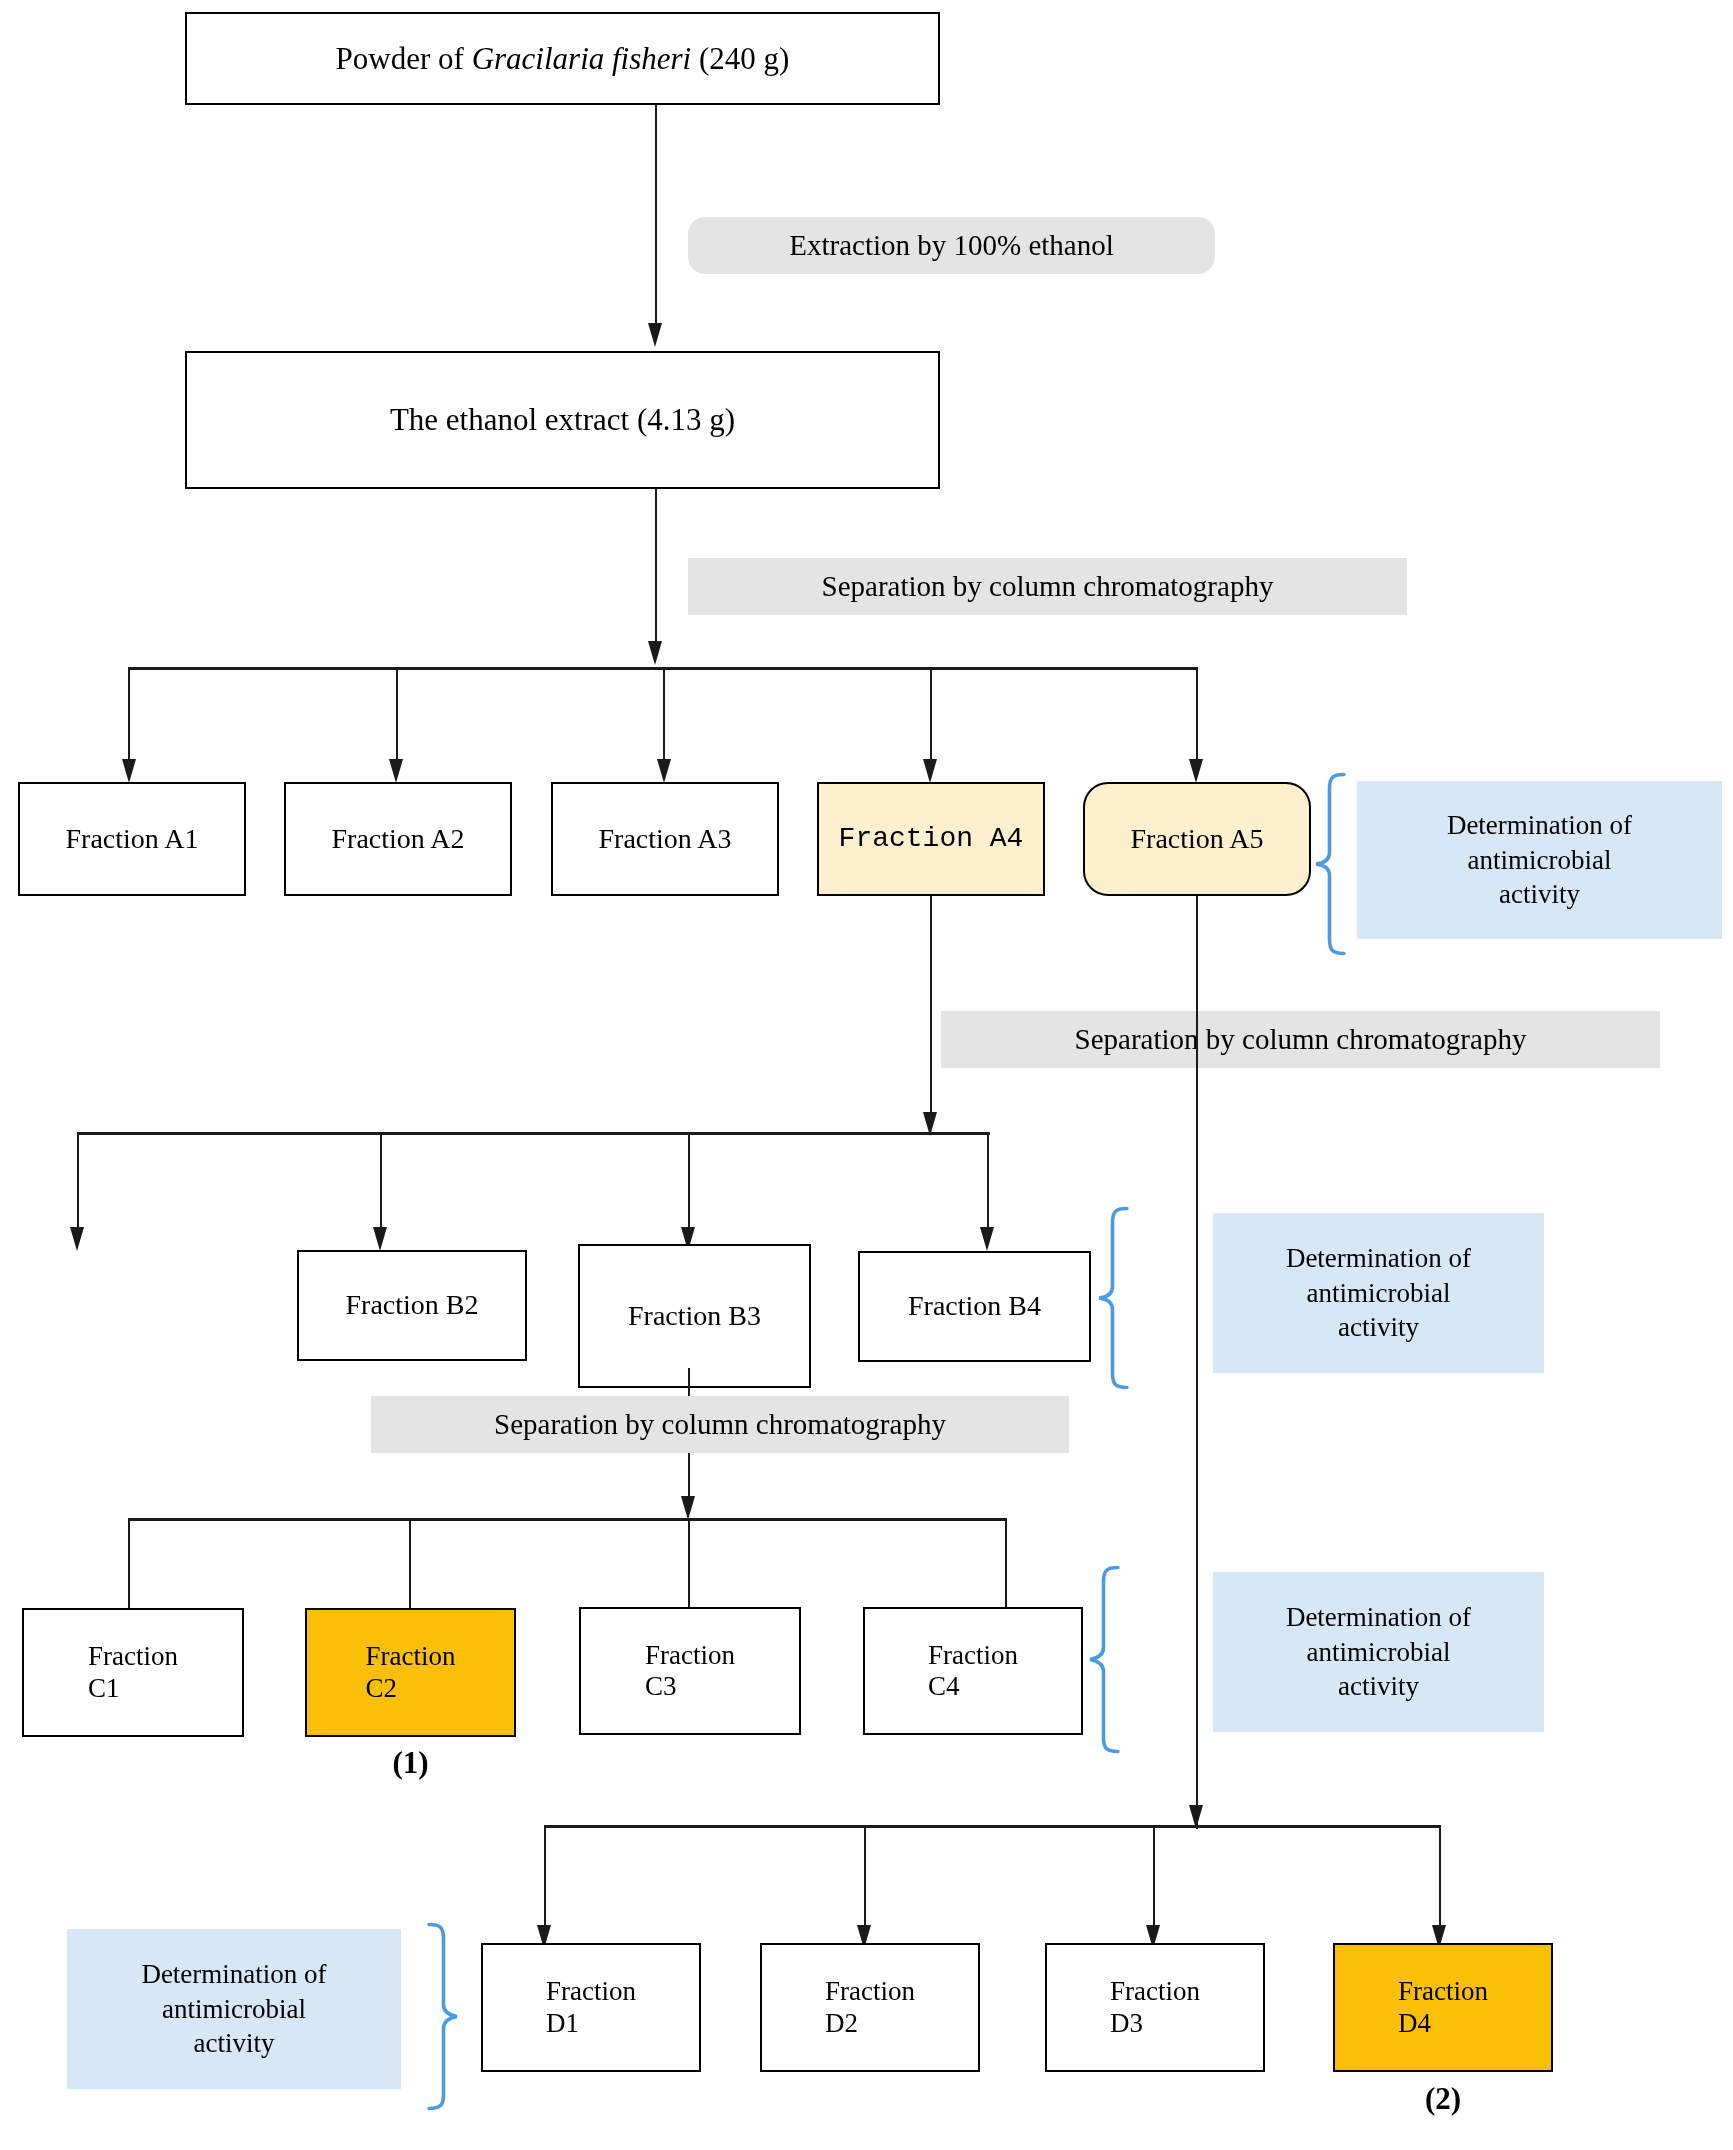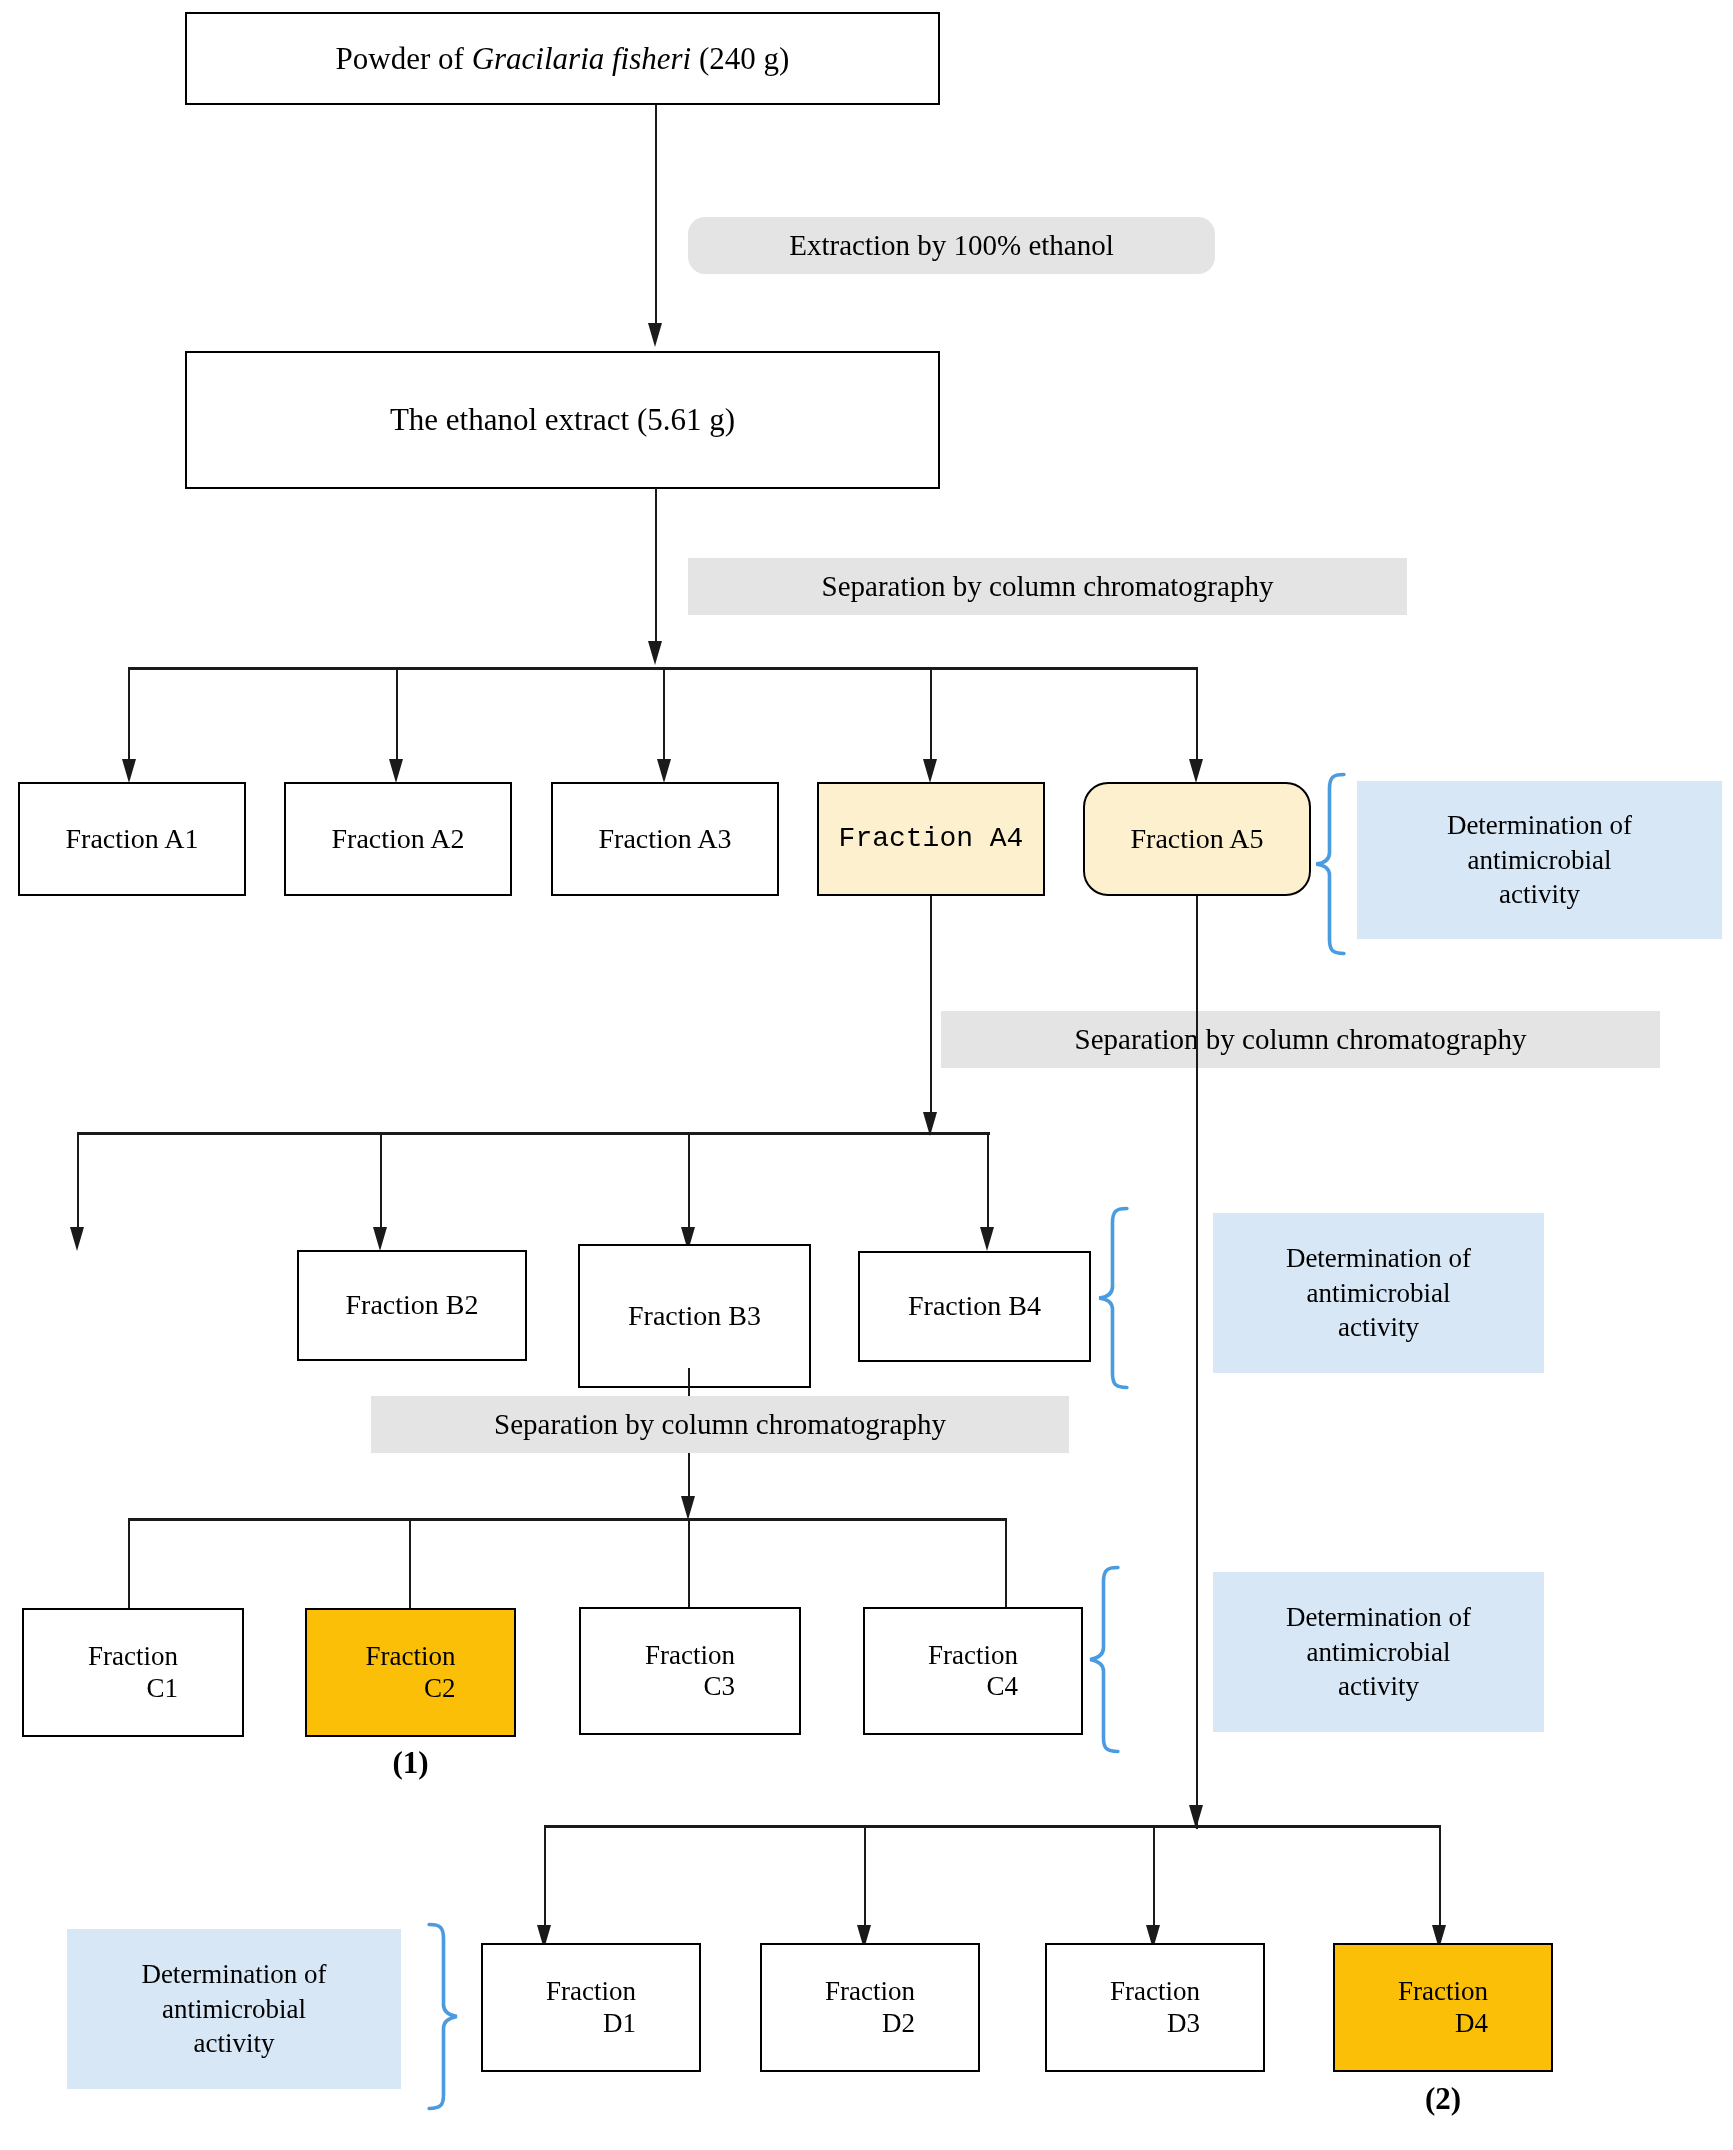--- a/index.html
+++ b/index.html
@@ -13,21 +13,21 @@
   }
   
   .node{
     position:absolute;
     box-sizing:border-box;
     border:2.6px solid #000000;
     background:#ffffff;
     display:flex;
     align-items:center;
     justify-content:center;
-    text-align:right;
+    text-align:left;
     color:#000000;
     line-height:1.15;
     white-space:pre-line;
   }
   .node.fill-cream{background:#fdf0cf;}
   .node.fill-orange{background:#fbbf07;}
 
   .t-big{font-size:31px;}
   .t-mid{font-size:28px;}
   .t-sm{font-size:27px;}
@@ -95,21 +95,21 @@
 
   <div class="node t-big" style="left:185px;top:12.4px;width:755px;height:93px;">
     <span><span>Powder of </span><span class="italic">Gracilaria fisheri</span><span> (240 g)</span></span>
   </div>
 
   <div class="vline" style="left:655px;top:105px;height:222px;"></div>
   <div class="arrow" style="left:648px;top:323px;"></div>
 
   <div class="proc" style="left:688px;top:217px;width:527px;height:57px;border-radius:17px;">Extraction by 100% ethanol</div>
 
-  <div class="node t-big" style="left:185px;top:351px;width:755px;height:138px;">The ethanol extract (5.61 g)</div>
+  <div class="node t-big" style="left:185px;top:351px;width:755px;height:138px;">The ethanol extract (4.13 g)</div>
 
   <div class="vline" style="left:655px;top:488px;height:160px;"></div>
   <div class="arrow" style="left:648px;top:641px;"></div>
 
   <div class="proc" style="left:688px;top:558px;width:719px;height:57px;">Separation by column chromatography</div>
 
   <div class="hline" style="left:128px;top:667px;width:1069px;"></div>
 
   <div class="vline" style="left:128px;top:667px;height:98px;"></div>
   <div class="arrow" style="left:122px;top:759px;"></div>

